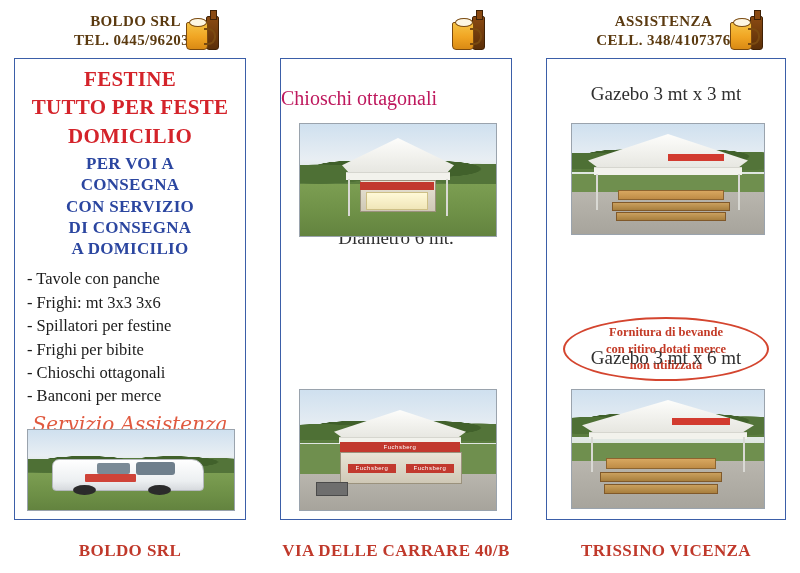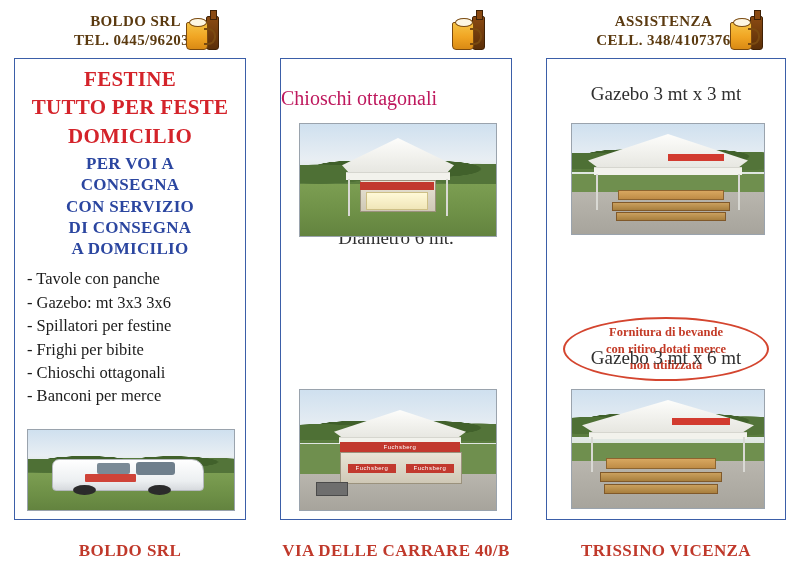--- a/index.html
+++ b/index.html
@@ -382,27 +382,28 @@
     <div class="p1-sub">
       <div>PER VOI A</div>
       <div>CONSEGNA</div>
       <div>CON SERVIZIO</div>
       <div>DI CONSEGNA</div>
       <div>A DOMICILIO</div>
     </div>
 
     <div class="p1-list">
       <div>- Tavole con panche</div>
-      <div>- Gazebo: mt 3x3  3x6</div>
+      <div>- Frighi: mt 3x3  3x6</div>
       <div>- Spillatori per festine</div>
       <div>- Frighi per bibite</div>
       <div>- Chioschi ottagonali</div>
       <div>- Banconi per merce</div>
     </div>
 
+    <div class="p1-script">Servizio Assistenza</div>
 
     <div class="photo" style="left:12px; top:370px; width:206px; height:80px;">
       <div class="sky"></div>
       <div class="trees"></div>
       <div class="grass"></div>
       <div class="van" style="left:24px; top:16px; width:150px; height:58px;">
         <div class="body"></div>
         <div class="side-window"></div>
         <div class="windshield"></div>
         <div class="decal"></div>

